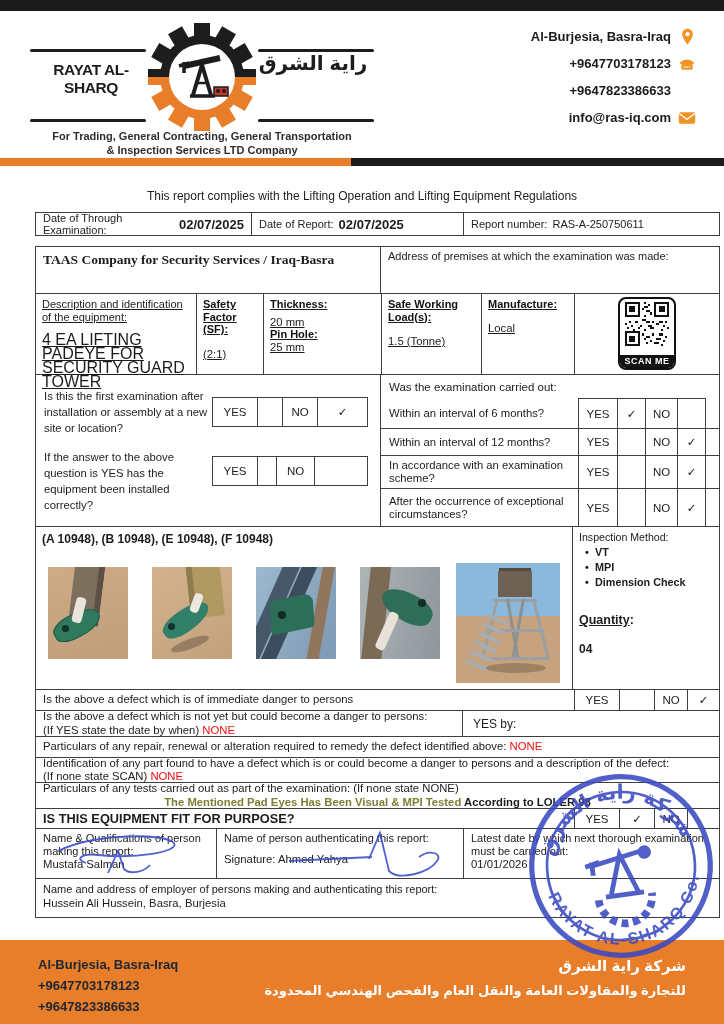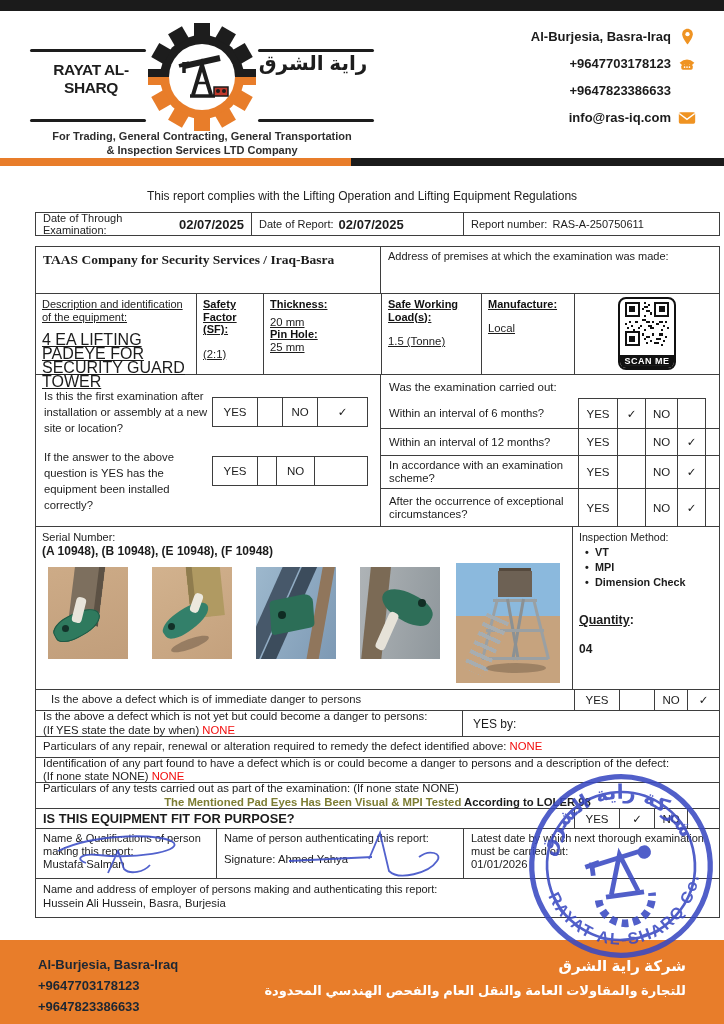--- a/index.html
+++ b/index.html
@@ -409,21 +409,20 @@
               <div style="width:32px;">NO</div>
               <div style="width:28px;" class="tickc">✓</div>
             </div>
           </div>
         </div>
       </div>
     </div>
 
     <div class="t-ser bordered joined">
       <div class="ser-left">
-        <div class="lbl">Serial Number:</div>
         <div class="ser-num">(A 10948), (B 10948), (E 10948), (F 10948)</div>
 
         <div class="ph" style="left:12px;top:40px;width:80px;height:92px;background:linear-gradient(165deg,#cdab87,#c19e7b);">
           <i style="width:30px;height:66px;background:#7d6f5e;left:24px;top:-8px;transform:rotate(7deg);box-shadow:inset -6px 0 #5c5144;"></i>
           <i style="width:50px;height:24px;background:#2f7a5e;border-radius:45% 55% 55% 45%;left:4px;top:46px;transform:rotate(-28deg);box-shadow:inset 0 0 0 1px #225844;"></i>
           <i style="width:7px;height:7px;border-radius:50%;background:#14332a;left:14px;top:58px;"></i>
           <i style="width:10px;height:26px;background:#e8e4da;left:26px;top:30px;transform:rotate(14deg);border-radius:4px;"></i>
         </div>
         <div class="ph" style="left:116px;top:40px;width:80px;height:92px;background:linear-gradient(150deg,#d2b28e,#c4a17d);">
           <i style="width:34px;height:56px;background:#b09a62;left:36px;top:-6px;transform:rotate(-6deg);box-shadow:inset 6px 0 #8f7c4e;"></i>
@@ -468,21 +467,21 @@
           </div>
         <div class="m-row">
             <span>Dimension Check</span>
           </div>
         <div class="qty"><span class="u">Quantity</span><span>:</span></div>
         <div class="qtyv">04</div>
       </div>
     </div>
 
     <div class="t-low bordered joined">
-      <div class="lrow" style="height:20px;margin-left:8px;">
+      <div class="lrow" style="height:20px;">
         <div class="txt">Is the above a defect which is of immediate danger to persons</div>
         <div class="rowgrid">
           <div style="width:45px;">YES</div>
           <div style="width:35px;" class="tickc"></div>
           <div style="width:33px;">NO</div>
           <div style="width:32px;" class="tickc">✓</div>
         </div>
       </div>
       <div class="lrow" style="height:26px;">
         <div class="txt" style="flex:none;width:427px;border-right:1.4px solid #3e3e3e;align-self:stretch;display:flex;flex-direction:column;justify-content:center;">
@@ -490,21 +489,21 @@
           <div><span>(If YES state the date by when) </span><span class="red">NONE</span></div>
         </div>
         <div style="flex:1;padding-left:10px;font-size:12px;">YES by:</div>
       </div>
       <div class="lrow" style="height:21px;">
         <div class="txt"><span>Particulars of any repair, renewal or alteration required to remedy the defect identified above: </span><span class="red">NONE</span></div>
       </div>
       <div class="lrow" style="height:25px;">
         <div class="txt">
           <div>Identification of any part found to have a defect which is or could become a danger to persons and a description of the defect:</div>
-          <div><span>(If none state NONE) </span><span class="red">NONE</span></div>
+          <div><span>(If none state SCAN) </span><span class="red">NONE</span></div>
         </div>
       </div>
       <div class="lrow" style="height:26px;">
         <div class="txt">
           <div>Particulars of any tests carried out as part of the examination: (If none state NONE)</div>
           <div class="center-line"><span class="olive" style="font-weight:bold;">The Mentioned Pad Eyes Has Been Visual &amp; MPI Tested </span><span style="font-weight:bold;">According to LOLER 98</span></div>
         </div>
       </div>
       <div class="lrow" style="height:20px;">
         <div class="txt fitq">IS THIS EQUIPMENT FIT FOR PURPOSE?</div>

